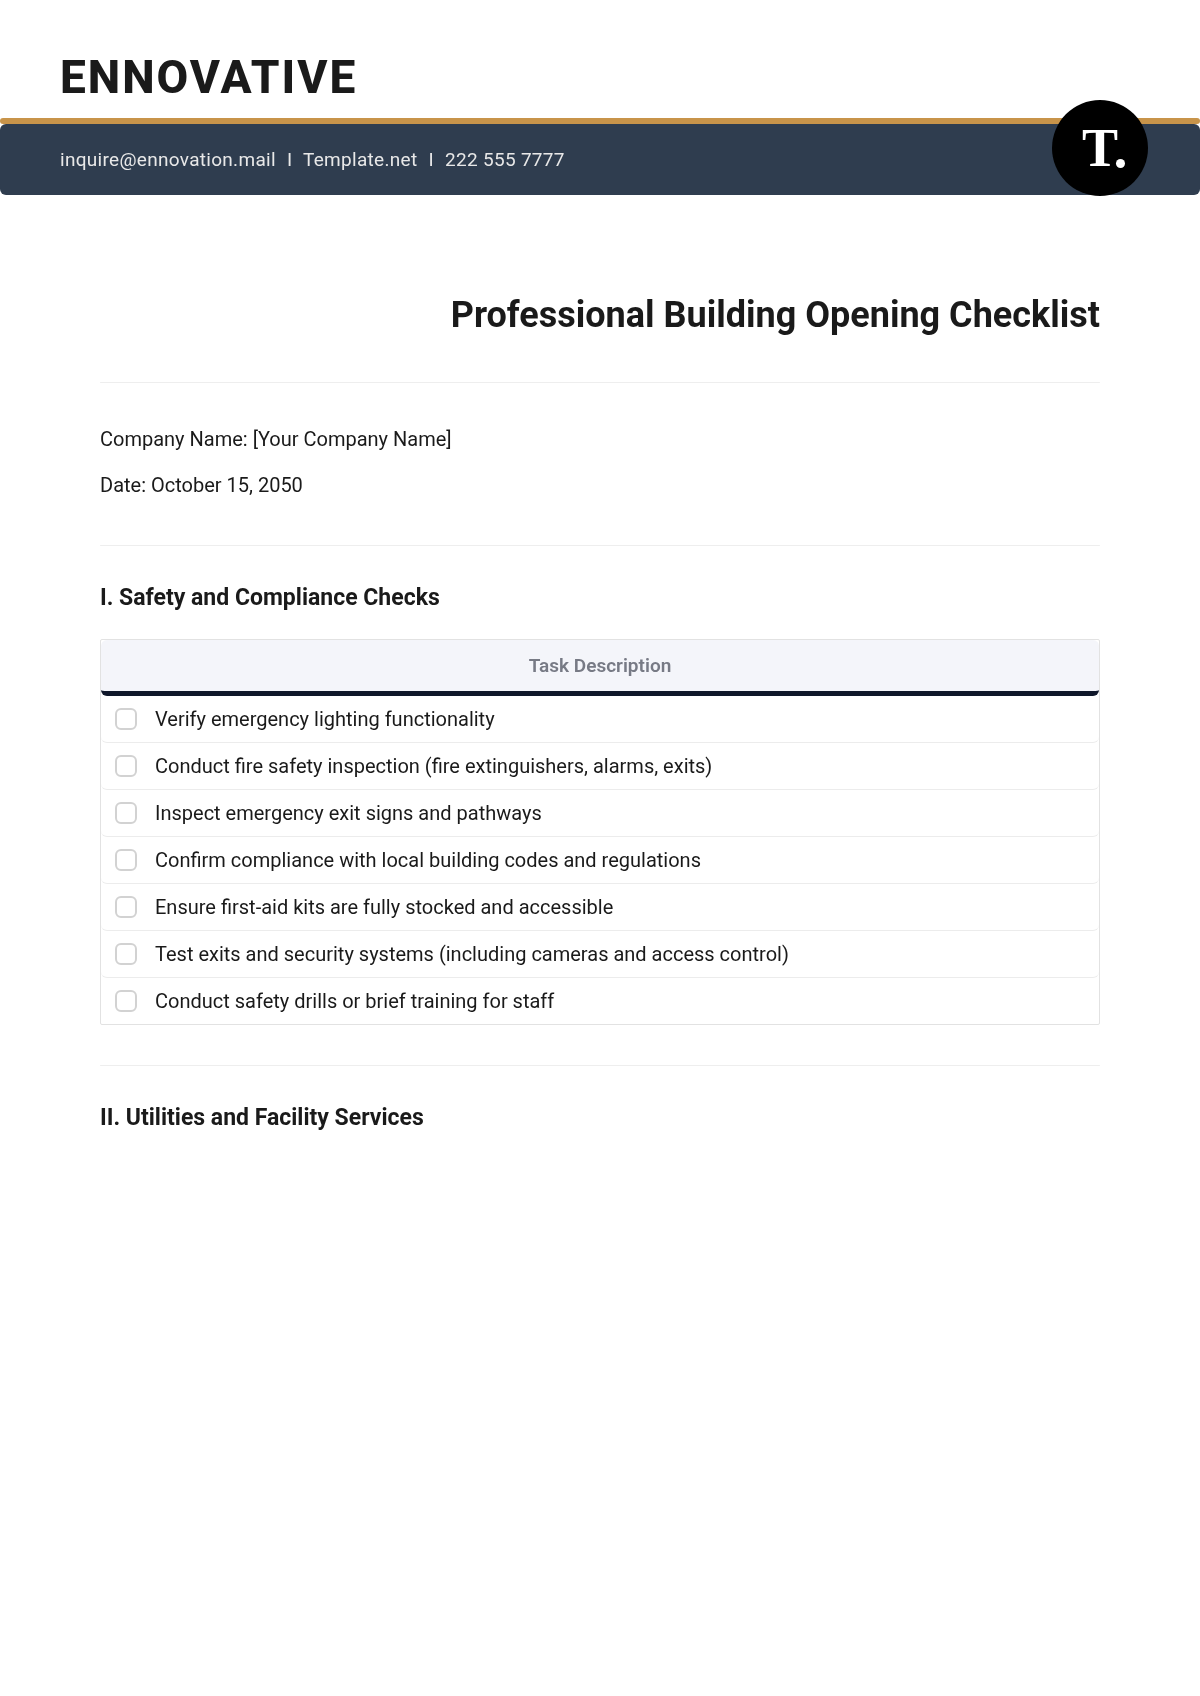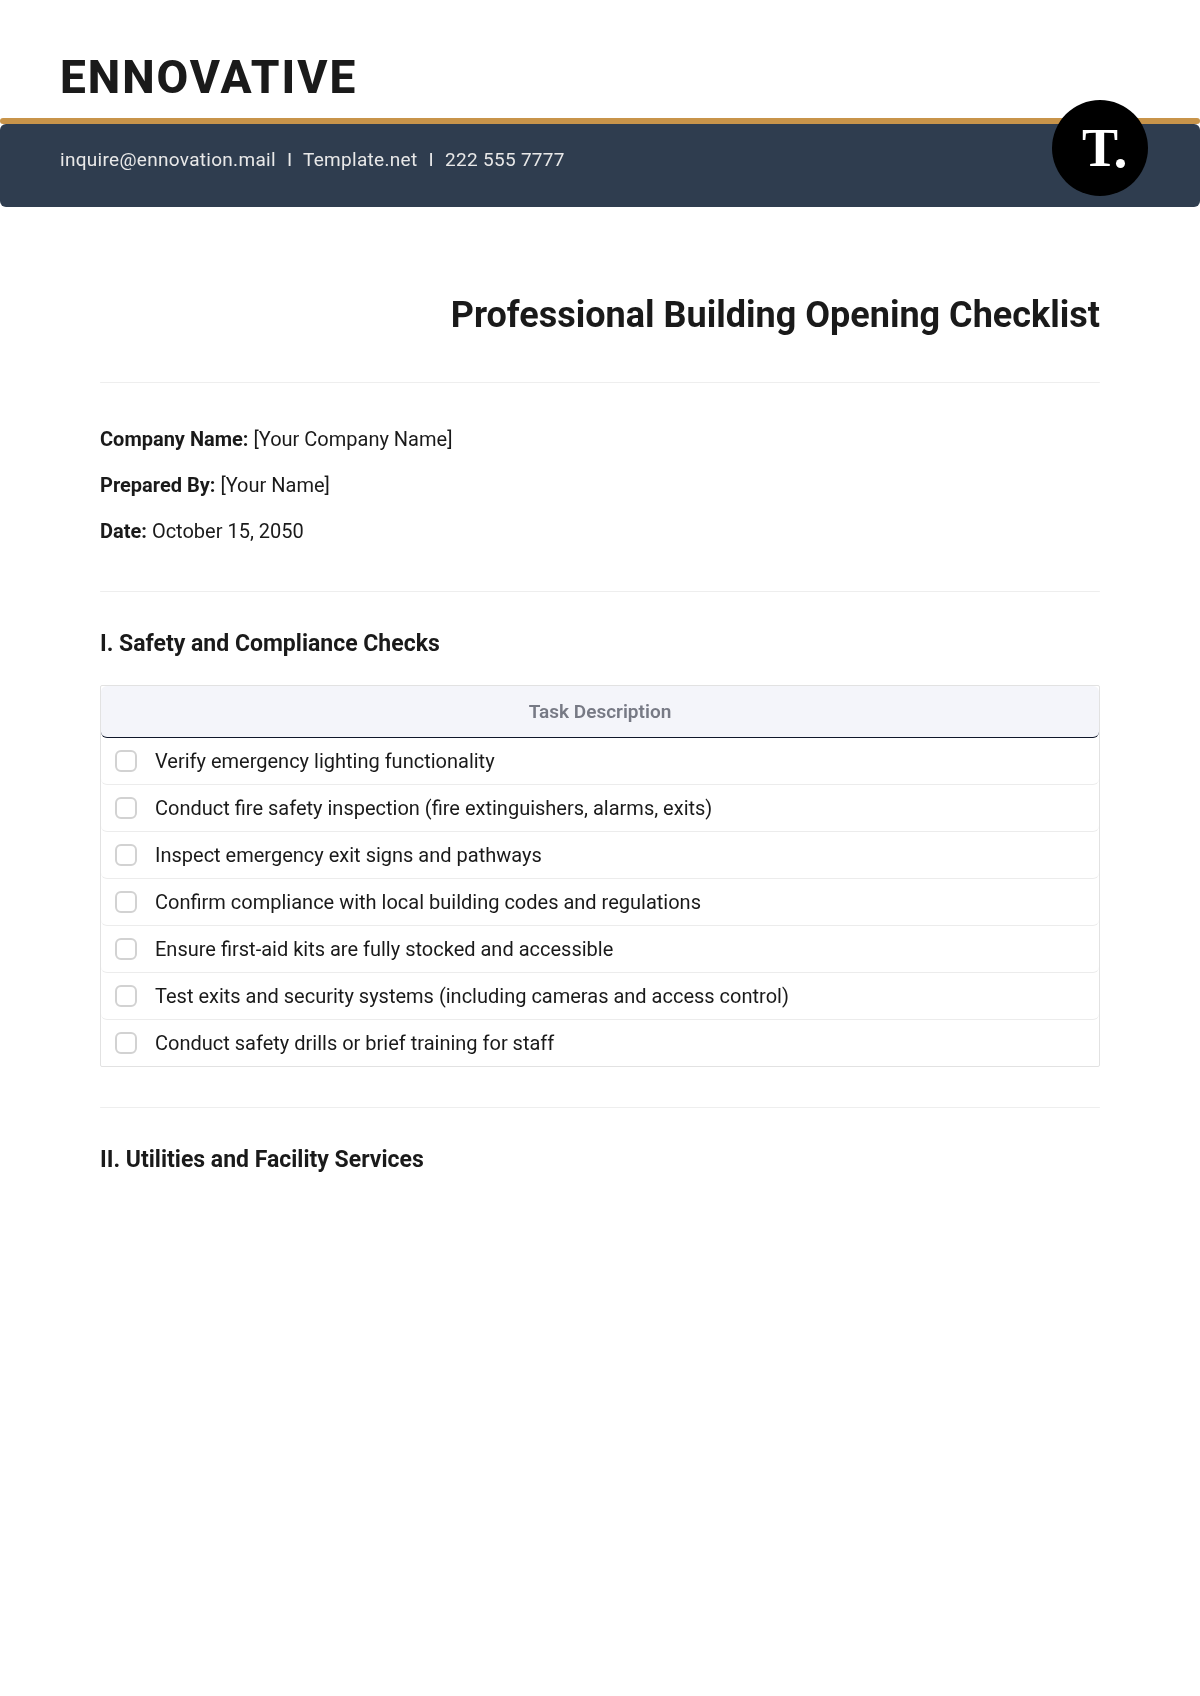--- a/index.html
+++ b/index.html
@@ -30,21 +30,21 @@
     left: 0;
     right: 0;
     top: 118px;
   }
   .gold-line {
     height: 6px;
     background: #c8944a;
   }
   .dark-band {
     background: #2f3d4f;
-    padding: 24px 60px 36px 60px;
+    padding: 24px 60px 24px 60px;
     color: #e8e8e8;
     font-size: 19px;
     letter-spacing: 0.3px;
   }
   .badge {
     position: absolute;
     right: 52px;
     top: -18px;
     width: 96px;
     height: 96px;
@@ -88,40 +88,40 @@
     border-top: 1px solid #eeeeee;
     margin: 40px 0 38px 0;
   }
   .meta-block {
     font-size: 20px;
     line-height: 2.0;
     color: #1a1a1a;
     margin-bottom: 12px;
   }
   .meta-row { margin-bottom: 6px; }
-  .meta-label { font-weight: 700; }
+  .meta-label { font-weight: 400; }
   .meta-value { font-weight: 400; }
   .section-heading {
     font-size: 23px;
     font-weight: 700;
     color: #1a1a1a;
     margin-bottom: 28px;
   }
   .task-table {
     border: 1px solid #e2e2e2;
     border-radius: 2px;
   }
   .task-header {
     background: #f4f5fa;
     padding: 14px 0;
     text-align: center;
     font-size: 19px;
     font-weight: 600;
     color: #777a85;
-    border-bottom: 1px solid #0f172a;
+    border-bottom: 5px solid #0f172a;
   }
   .task-row {
     display: flex;
     align-items: center;
     padding: 11px 14px;
     border-bottom: 1px solid #ececec;
     font-size: 20px;
     color: #1a1a1a;
   }
   .task-row:last-child { border-bottom: none; }
@@ -164,23 +164,20 @@
 
     <h1 class="doc-title">Professional Building Opening Checklist</h1>
 
     <hr class="hr">
 
     <div class="meta-block">
       <div class="meta-row">
         <span class="meta-label">Company Name: </span><span class="meta-value">[Your Company Name]</span>
       </div>
       <div class="meta-row">
-        <span class="meta-label">Prepared By: </span><span class="meta-value">[Your Name]</span>
-      </div>
-      <div class="meta-row">
         <span class="meta-label">Date: </span><span class="meta-value">October 15, 2050</span>
       </div>
     </div>
 
     <hr class="hr2">
 
     <h2 class="section-heading">I. Safety and Compliance Checks</h2>
 
     <div class="task-table">
       <div class="task-header">Task Description</div>

